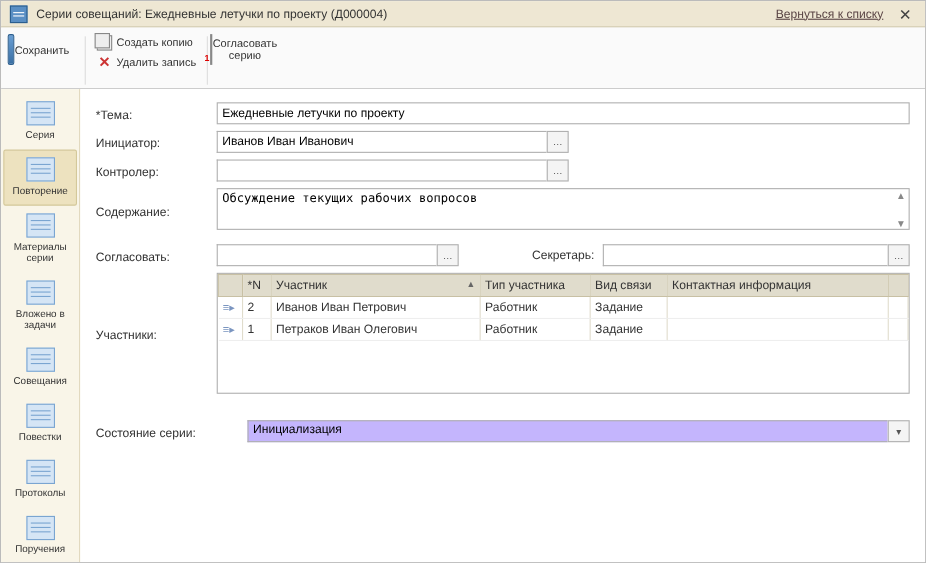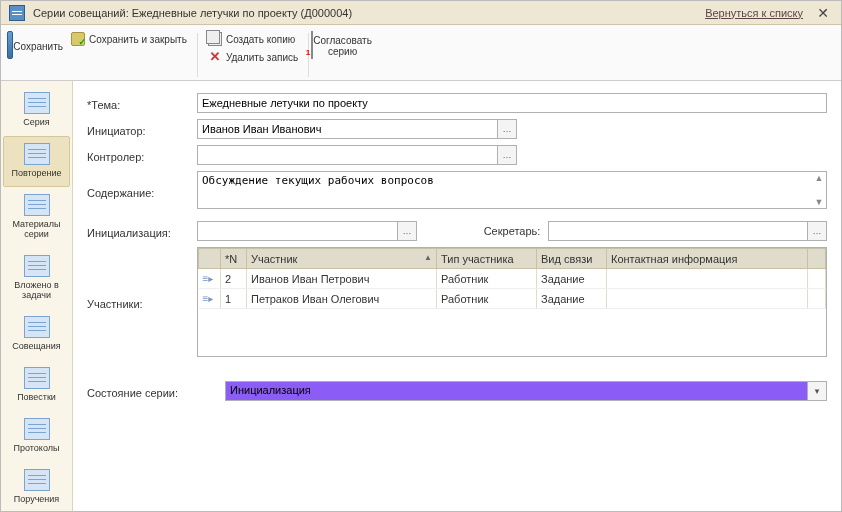--- a/index.html
+++ b/index.html
@@ -62,43 +62,39 @@
 
 .table-wrap { border: 1px solid #b0b0b0; width: 100%; height: 110px; background: #fff; }
 .tbl { width: 100%; border-collapse: collapse; }
 .tbl th { background: #e0dccc; border: 1px solid #c8c0a4; padding: 2px 4px; text-align: left; font-weight: normal; color: #333; height: 20px; position: relative; }
 .tbl th .sort { position:absolute; right:4px; top:4px; font-size:8px; color:#666; }
 .tbl td { border-right: 1px solid #e0dccc; border-bottom: 1px solid #eee; padding: 2px 4px; height: 20px; color: #333; }
 .tbl .rowico { color: #7a95c0; font-size: 10px; }
 
 .status-row { margin-top: 24px; gap: 28px; }
 .select-ctrl { width:100%; display:flex; }
-.select-ctrl .val { flex:1; border:1px solid #b0b0b0; border-right:none; padding:2px 4px; height:20px; background:#8b5cf6; }
+.select-ctrl .val { flex:1; border:1px solid #b0b0b0; border-right:none; padding:2px 4px; height:20px; background:#c4b5fd; }
 .select-ctrl .dd { width:20px; height:20px; border:1px solid #b0b0b0; background:#f4f4f4; text-align:center; line-height:18px; font-size:9px; color:#555; cursor:pointer; }
 </style>
 </head>
 <body>
 
 <div class="titlebar">
   <div class="icon"></div>
   <div class="title">Серии совещаний: Ежедневные летучки по проекту (Д000004)</div>
   <a class="back-link">Вернуться к списку</a>
   <div class="close">✕</div>
 </div>
 
 <div class="toolbar">
   <div class="tb-big">
     <div class="ico ico-save"></div>
     <div class="lbl">Сохранить</div>
   </div>
   <div class="tb-group">
-    <div class="tb-small">
-      <div class="ico ico-saveclose"></div>
-      <span>Сохранить и закрыть</span>
-    </div>
   </div>
   <div class="sep"></div>
   <div class="tb-group">
     <div class="tb-small">
       <div class="ico ico-copy"></div>
       <span>Создать копию</span>
     </div>
     <div class="tb-small">
       <div class="ico ico-del">✕</div>
       <span>Удалить запись</span>
@@ -176,21 +172,21 @@
       <label>Содержание:</label>
       <div class="ctrl">
         <div class="textarea-wrap">
           <textarea class="txt-area" style="">Обсуждение текущих рабочих вопросов</textarea>
           <div class="scroll-arrow sa-up">▲</div>
           <div class="scroll-arrow sa-dn">▼</div>
         </div>
       </div>
     </div>
     <div class="form-row" style="margin-top:10px;">
-      <label>Инициализация:</label>
+      <label>Согласовать:</label>
       <div class="ctrl two-col">
         <div class="sub">
           <div class="lookup" style="width:220px;">
             <input value="" style="">
             <div class="lbtn">…</div>
           </div>
         </div>
         <label class="inner">Секретарь:</label>
         <div class="sub">
           <div class="lookup" style="width:100%;">

